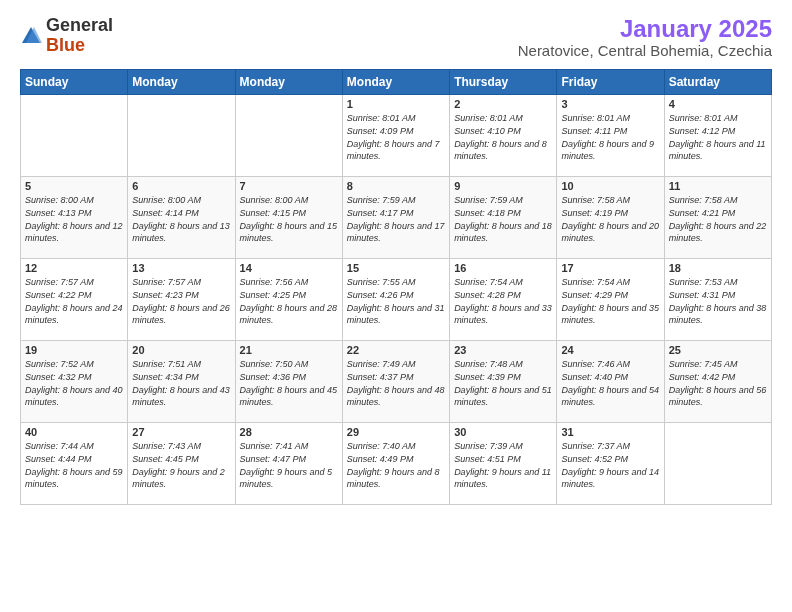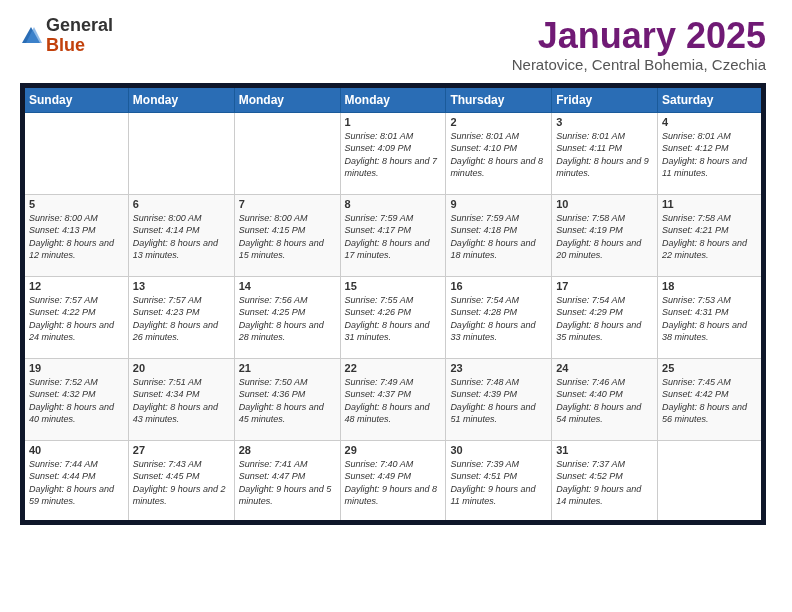--- a/index.html
+++ b/index.html
@@ -6,21 +6,21 @@
     body {
       font-family: Arial, sans-serif;
       background: #fff;
       width: 792px;
       height: 612px;
       overflow: hidden;
     }
     .page {
       width: 792px;
       height: 612px;
-      padding: 16px 26px 10px 20px;
+      padding: 16px 20px 10px 20px;
     }
     .header {
       display: flex;
       align-items: flex-start;
       justify-content: space-between;
       margin-bottom: 10px;
     }
     .logo {
       display: flex;
       align-items: center;
@@ -34,33 +34,33 @@
     .logo-blue { color: #c2410c; }
     .logo-icon {
       width: 22px;
       height: 22px;
       margin-right: 4px;
     }
     .title-block {
       text-align: right;
     }
     .month-title {
-      font-size: 36px;
-      font-weight: bold;
-      color: #701a75;
+      font-size: 24px;
+      font-weight: bold;
+      color: #8b5cf6;
       line-height: 1.1;
     }
     .location {
       font-size: 15px;
       color: #555;
     }
     .calendar {
       width: 100%;
       border-collapse: collapse;
-      border: 5px solid #0f172a;
+      border: 1px solid #0f172a;
     }
     .calendar th {
       background: #2a6db5;
       color: #fff;
       font-size: 12px;
       font-weight: bold;
       padding: 5px 4px;
       text-align: left;
       border: 1px solid #1a5a9a;
     }

